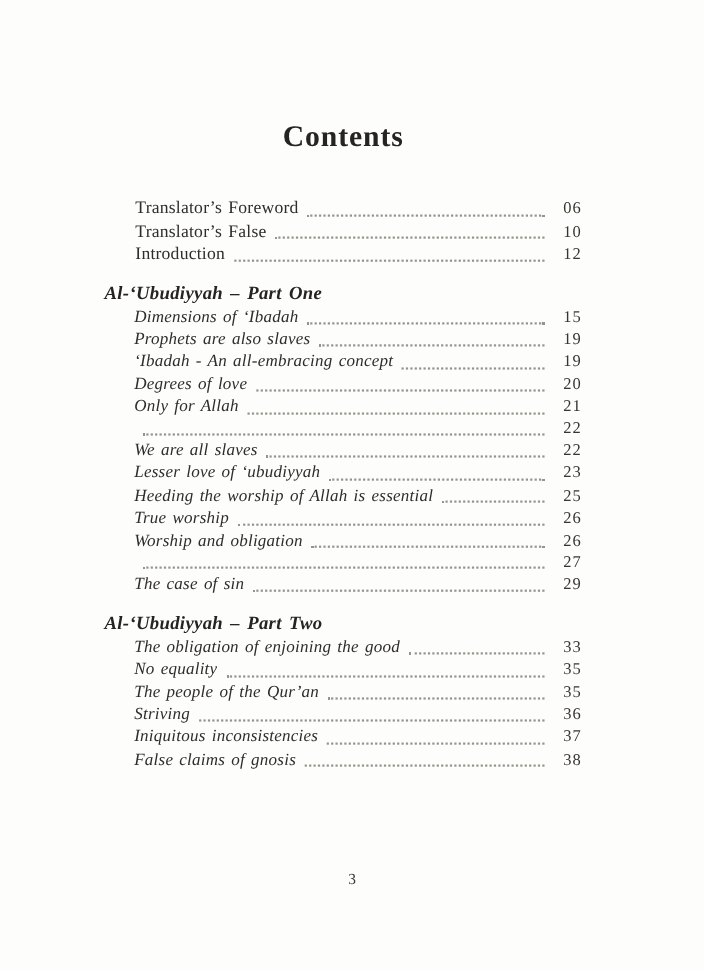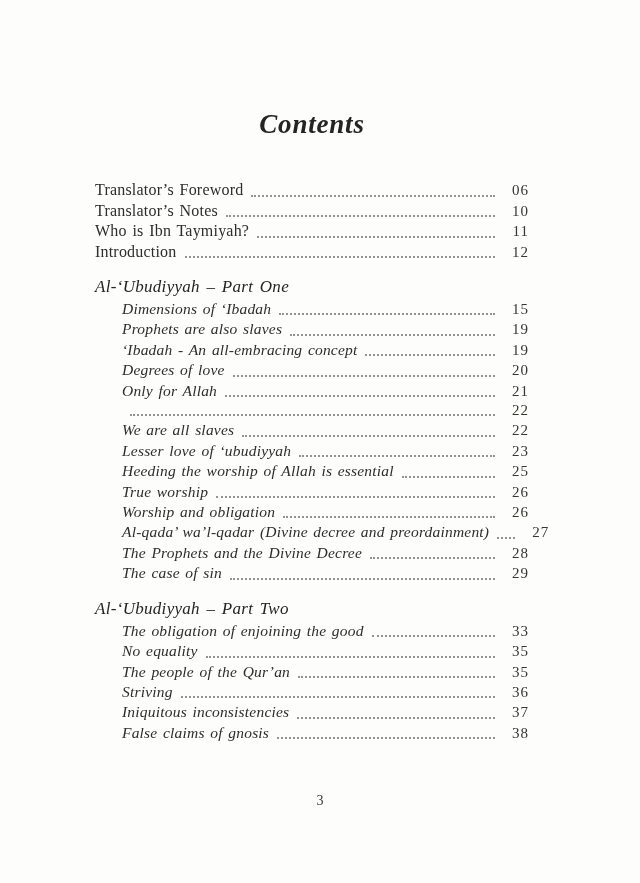--- a/index.html
+++ b/index.html
@@ -20,33 +20,33 @@
     left: 95px;
     width: 434px;
     top: 0;
   }
   .title {
     margin: 110px 0 0 0;
     text-align: center;
     font-size: 27px;
     line-height: 28px;
     font-weight: bold;
-    font-style: italic;
     letter-spacing: 0.8px;
     color: #262422;
   }
   .front-list { margin-top: 42px; }
   .row {
     display: flex;
     align-items: baseline;
     font-size: 16px;
     line-height: 20.5px;
     letter-spacing: 0.2px;
     word-spacing: 1.5px;
     white-space: nowrap;
+    margin-left: 28px;
   }
   .row .label { flex: 0 0 auto; }
   .row .leader {
     flex: 1 1 auto;
     min-width: 18px;
     align-self: flex-end;
     margin: 0 6px 4px 8px;
     border-bottom: 2px dotted #97938c;
     height: 0;
   }
@@ -56,21 +56,21 @@
     text-align: right;
     font-size: 15px;
     font-style: normal;
     letter-spacing: 1px;
     color: #38352f;
   }
   .section { margin-top: 14px; }
   .section-heading {
     font-size: 17px;
     line-height: 21px;
-    font-weight: normal;
+    font-weight: bold;
     font-style: italic;
     letter-spacing: 0.3px;
     word-spacing: 2px;
     color: #262422;
     margin-bottom: 2px;
   }
   .section .row {
     margin-left: 27px;
     font-style: italic;
     font-size: 15.5px;
@@ -94,28 +94,23 @@
   <div class="content">
     <h1 class="title">Contents</h1>
 
     <div class="front-list" id="front-list">
         <div class="row">
     <span class="label">Translator’s Foreword</span>
     <span class="leader"></span>
     <span class="pagenum">06</span>
   </div>
         <div class="row">
-    <span class="label">Translator’s Notes</span>
+    <span class="label">Translator’s False</span>
     <span class="leader"></span>
     <span class="pagenum">10</span>
-  </div>
-        <div class="row">
-    <span class="label">Who is Ibn Taymiyah?</span>
-    <span class="leader"></span>
-    <span class="pagenum">11</span>
   </div>
         <div class="row">
     <span class="label">Introduction</span>
     <span class="leader"></span>
     <span class="pagenum">12</span>
   </div>
       </div>
 
     <div id="sections">
         <div class="section">
@@ -169,28 +164,22 @@
     <span class="label">True worship</span>
     <span class="leader"></span>
     <span class="pagenum">26</span>
   </div>
             <div class="row">
     <span class="label">Worship and obligation</span>
     <span class="leader"></span>
     <span class="pagenum">26</span>
   </div>
             <div class="row">
-    <span class="label">Al-qada’ wa’l-qadar (Divine decree and preordainment)</span>
     <span class="leader"></span>
     <span class="pagenum">27</span>
-  </div>
-            <div class="row">
-    <span class="label">The Prophets and the Divine Decree</span>
-    <span class="leader"></span>
-    <span class="pagenum">28</span>
   </div>
             <div class="row">
     <span class="label">The case of sin</span>
     <span class="leader"></span>
     <span class="pagenum">29</span>
   </div>
           </div>
   </div>
         <div class="section">
     <div class="section-heading">Al-‘Ubudiyyah – Part Two</div>

